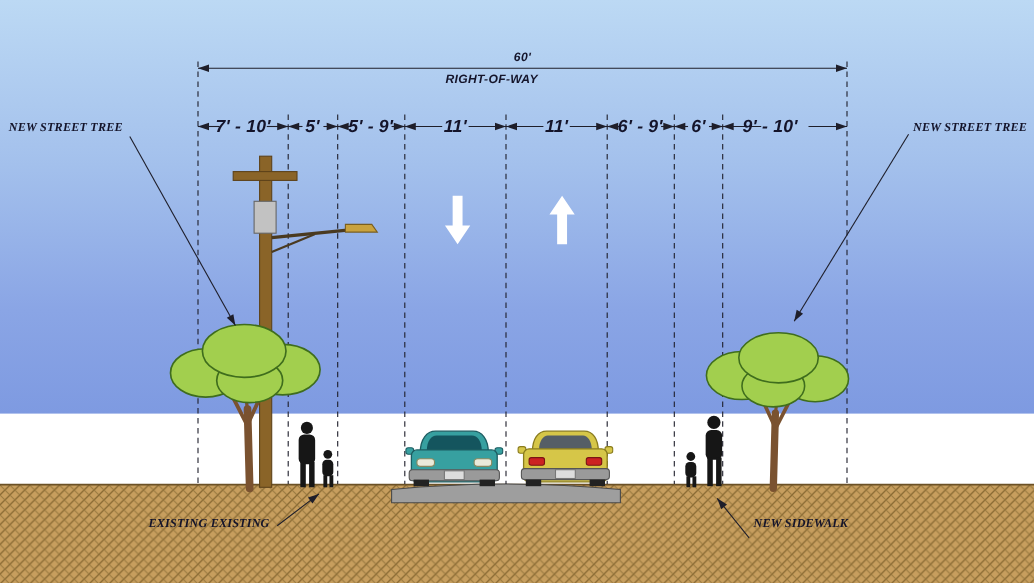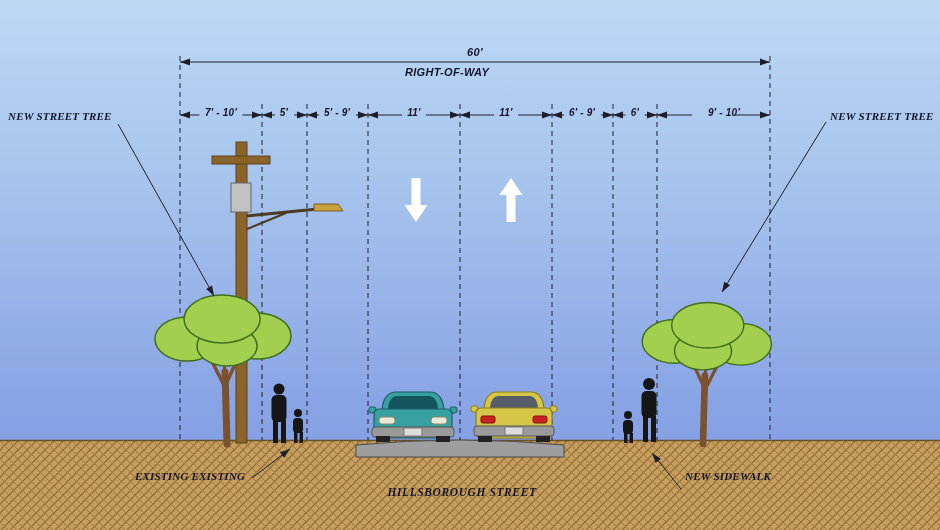--- a/index.html
+++ b/index.html
@@ -1,29 +1,29 @@
 <!DOCTYPE html>
 <html><head>
 <meta charset="utf-8">
 <style>
   *{margin:0;padding:0;box-sizing:border-box}
   html,body{width:940px;height:530px;overflow:hidden}
   #stage{
-    position:relative;width:940px;height:530px;
+    position:relative;width:940px;height:376px;
     background:linear-gradient(180deg,#bcd9f4 0%,#a3c0ec 40%,#8aa5e5 75%,#7e9ae1 100%);
     font-family:"Liberation Sans",sans-serif;
   }
   svg#scene{position:absolute;left:0;top:0}
   .callout{
     position:absolute;font-style:italic;font-weight:700;font-size:11px;
     color:#14142a;white-space:nowrap;letter-spacing:.2px;z-index:5;font-family:Liberation Serif, serif;
   }
   .dim-label{
     position:absolute;top:107px;transform:translateX(-50%);
-    font-style:italic;font-weight:700;font-size:10px;color:#14142a;
+    font-style:italic;font-weight:700;font-size:16px;color:#14142a;
     white-space:nowrap;z-index:5;letter-spacing:.2px;
   }
   .row-label{
     position:absolute;transform:translateX(-50%);
     font-style:italic;font-weight:700;font-size:11px;color:#14142a;
     white-space:nowrap;z-index:5;letter-spacing:.3px;
   }
   #lbl-street{letter-spacing:.6px;font-size:11.5px;text-align:center}
 </style>
 </head>
@@ -188,21 +188,20 @@
   <div class="row-label" id="lbl-row-60" style="left:475px;top:46px">60'</div>
   <div class="row-label" id="lbl-row-name" style="left:447px;top:66px">RIGHT-OF-WAY</div>
 
   <div class="dim-label" id="seg0" style="left:221px">7' - 10'</div>
   <div class="dim-label" id="seg1" style="left:284px">5'</div>
   <div class="dim-label" id="seg2" style="left:337px">5' - 9'</div>
   <div class="dim-label" id="seg3" style="left:414px">11'</div>
   <div class="dim-label" id="seg4" style="left:506px">11'</div>
   <div class="dim-label" id="seg5" style="left:582px">6' - 9'</div>
   <div class="dim-label" id="seg6" style="left:635px">6'</div>
-  <div class="dim-label" id="seg7" style="left:724px">9' - 10'</div>
+  <div class="dim-label" id="seg7" style="left:700px">9' - 10'</div>
 
   <div class="callout" style="left:8px;top:110px">NEW STREET TREE</div>
   <div class="callout" style="left:830px;top:110px">NEW STREET TREE</div>
   <div class="callout" style="left:135px;top:470px">EXISTING EXISTING</div>
   <div class="callout" style="left:685px;top:470px">NEW SIDEWALK</div>
 
-  <div class="callout" id="lbl-street" style="left:377px;top:486px;width:170px">HILLSBOROUGH STREET</div>
 </div>
 
 </body></html>

